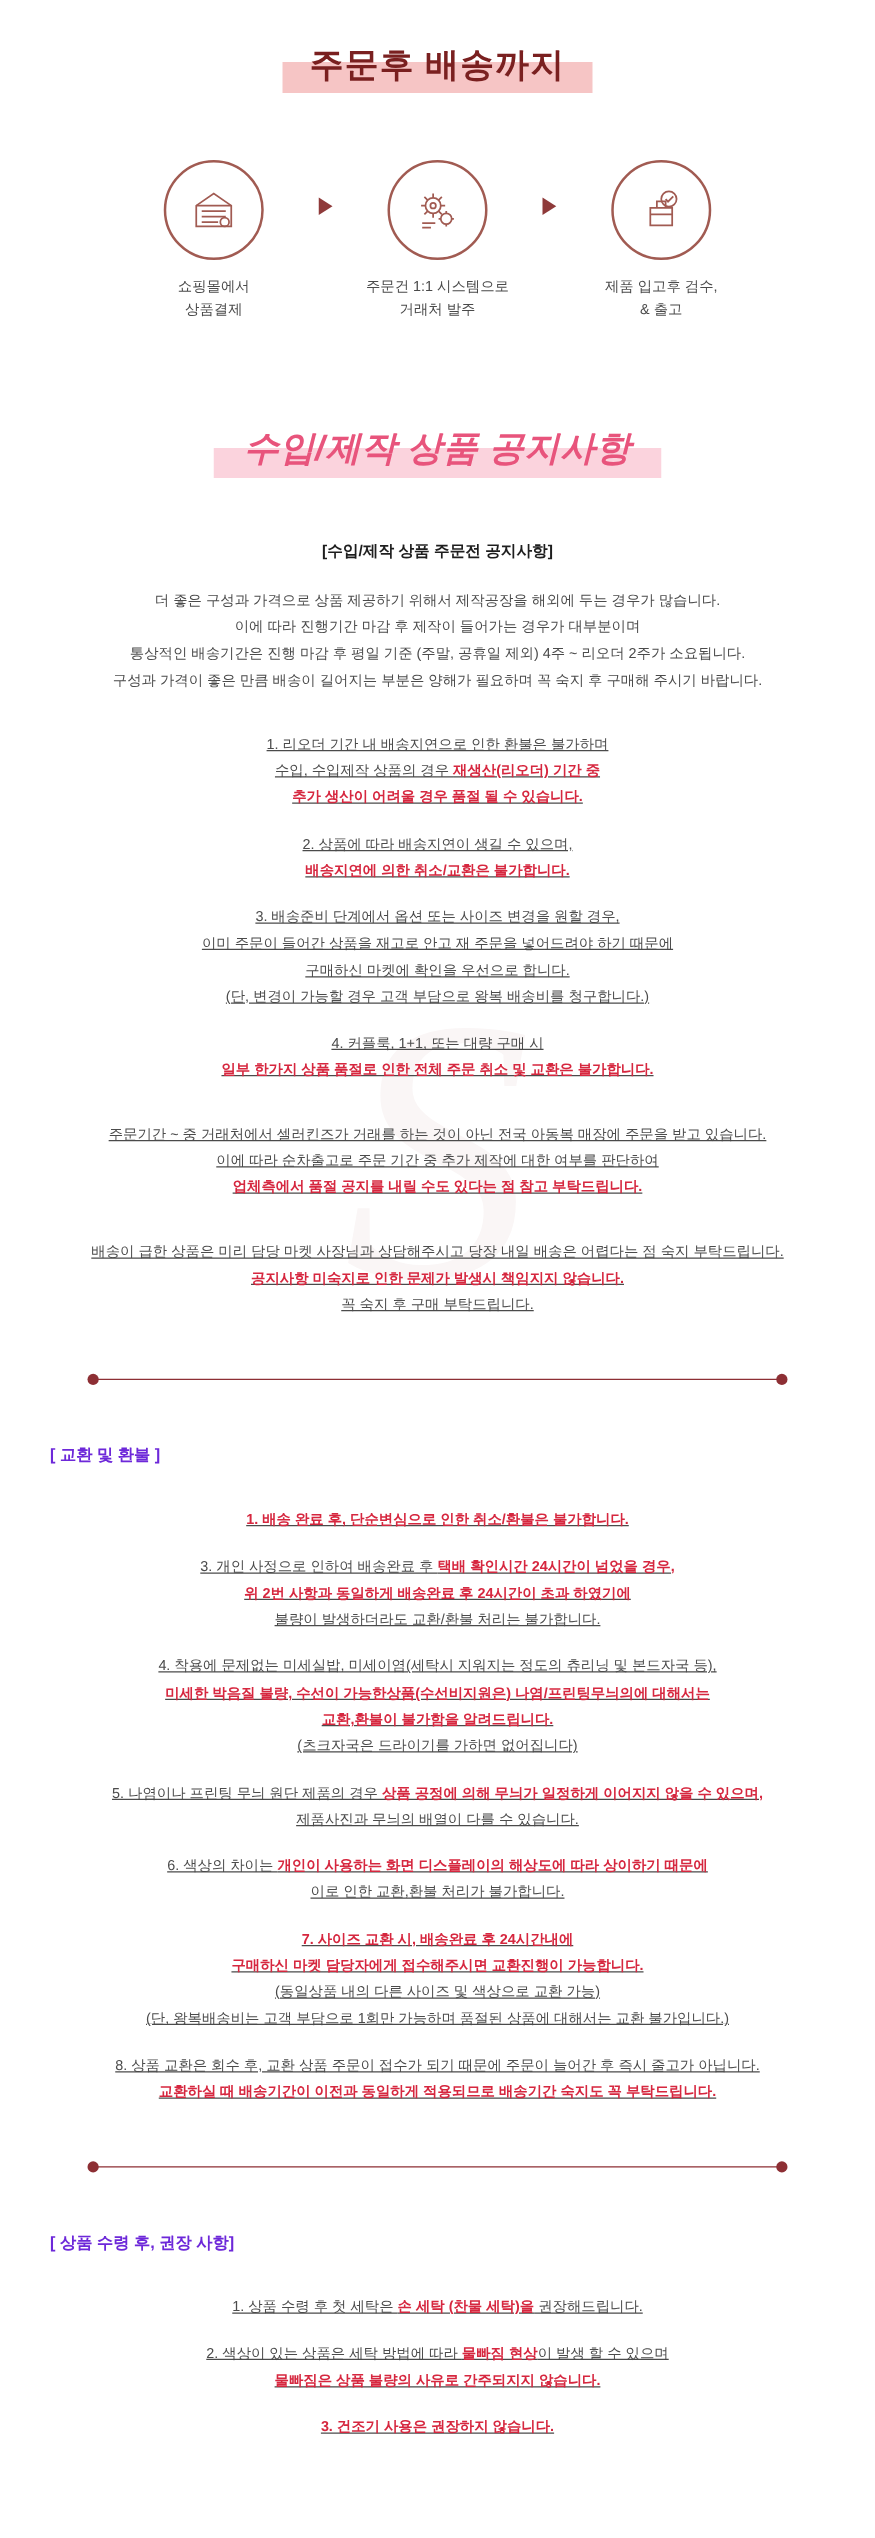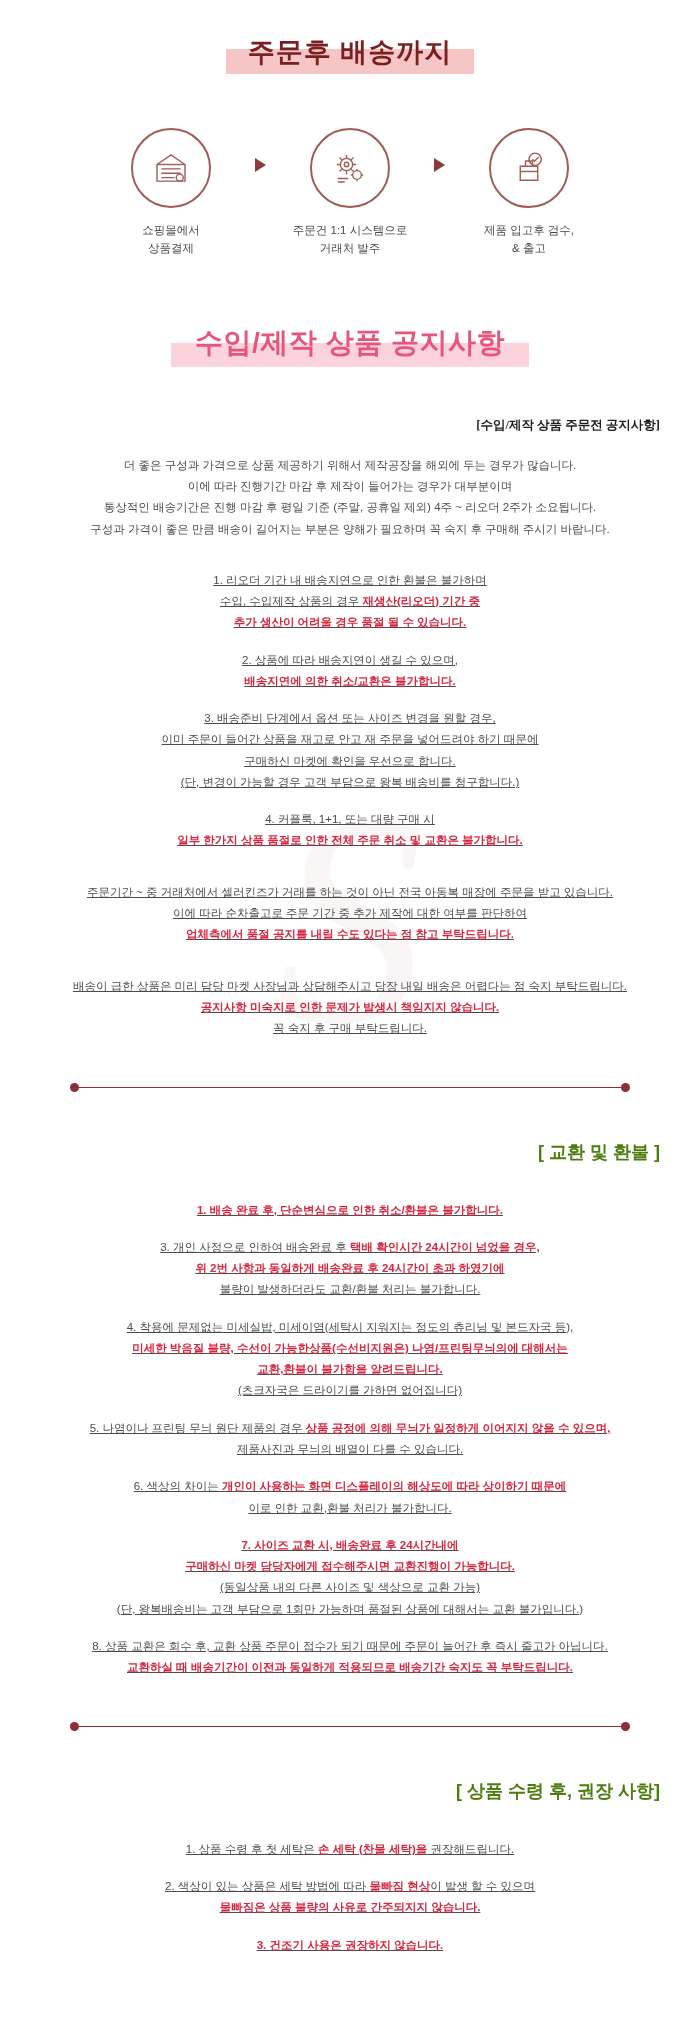--- a/index.html
+++ b/index.html
@@ -84,21 +84,22 @@
     width: 0;
     height: 0;
     border-left: 11px solid #8f3a3a;
     border-top: 7px solid transparent;
     border-bottom: 7px solid transparent;
   }
 
   
   .section-title-wrap {
     text-align: center;
-    margin-top: 64px;
+    margin-top: 80px;
+    font-style: italic;
   }
   .section-title {
     display: inline-block;
     font-size: 28px;
     font-weight: bold;
     color: #e8547c;
     letter-spacing: 0.5px;
     padding: 2px 24px 6px 24px;
     background: linear-gradient(to bottom, rgba(255,255,255,0) 45%, #fbd3dd 45%, #fbd3dd 97%, rgba(255,255,255,0) 97%);
   }
@@ -112,28 +113,27 @@
     padding: 0 40px;
   }
   .block.mt-lg { margin-top: 46px; }
   .block.mt-md { margin-top: 30px; text-decoration: underline; }
   .block.mt-sm { margin-top: 18px; }
   .redb { color: #d6273f; font-weight: bold; }
   .heading {
     font-size: 12.5px;
     font-weight: bold;
     color: #1e1e1e;
-    text-align: right;
-    font-family: Liberation Serif, serif;
+    text-align: center;
   }
   .sub-heading {
-    font-size: 18px;
+    font-size: 13px;
     font-weight: bold;
-    color: #4d7c0f;
-    text-align: right;
+    color: #6d28d9;
+    text-align: left;
   }
 
   
   .divider {
     position: relative;
     margin: 44px auto;
     width: 560px;
     height: 9px;
   }
   .divider .line {

